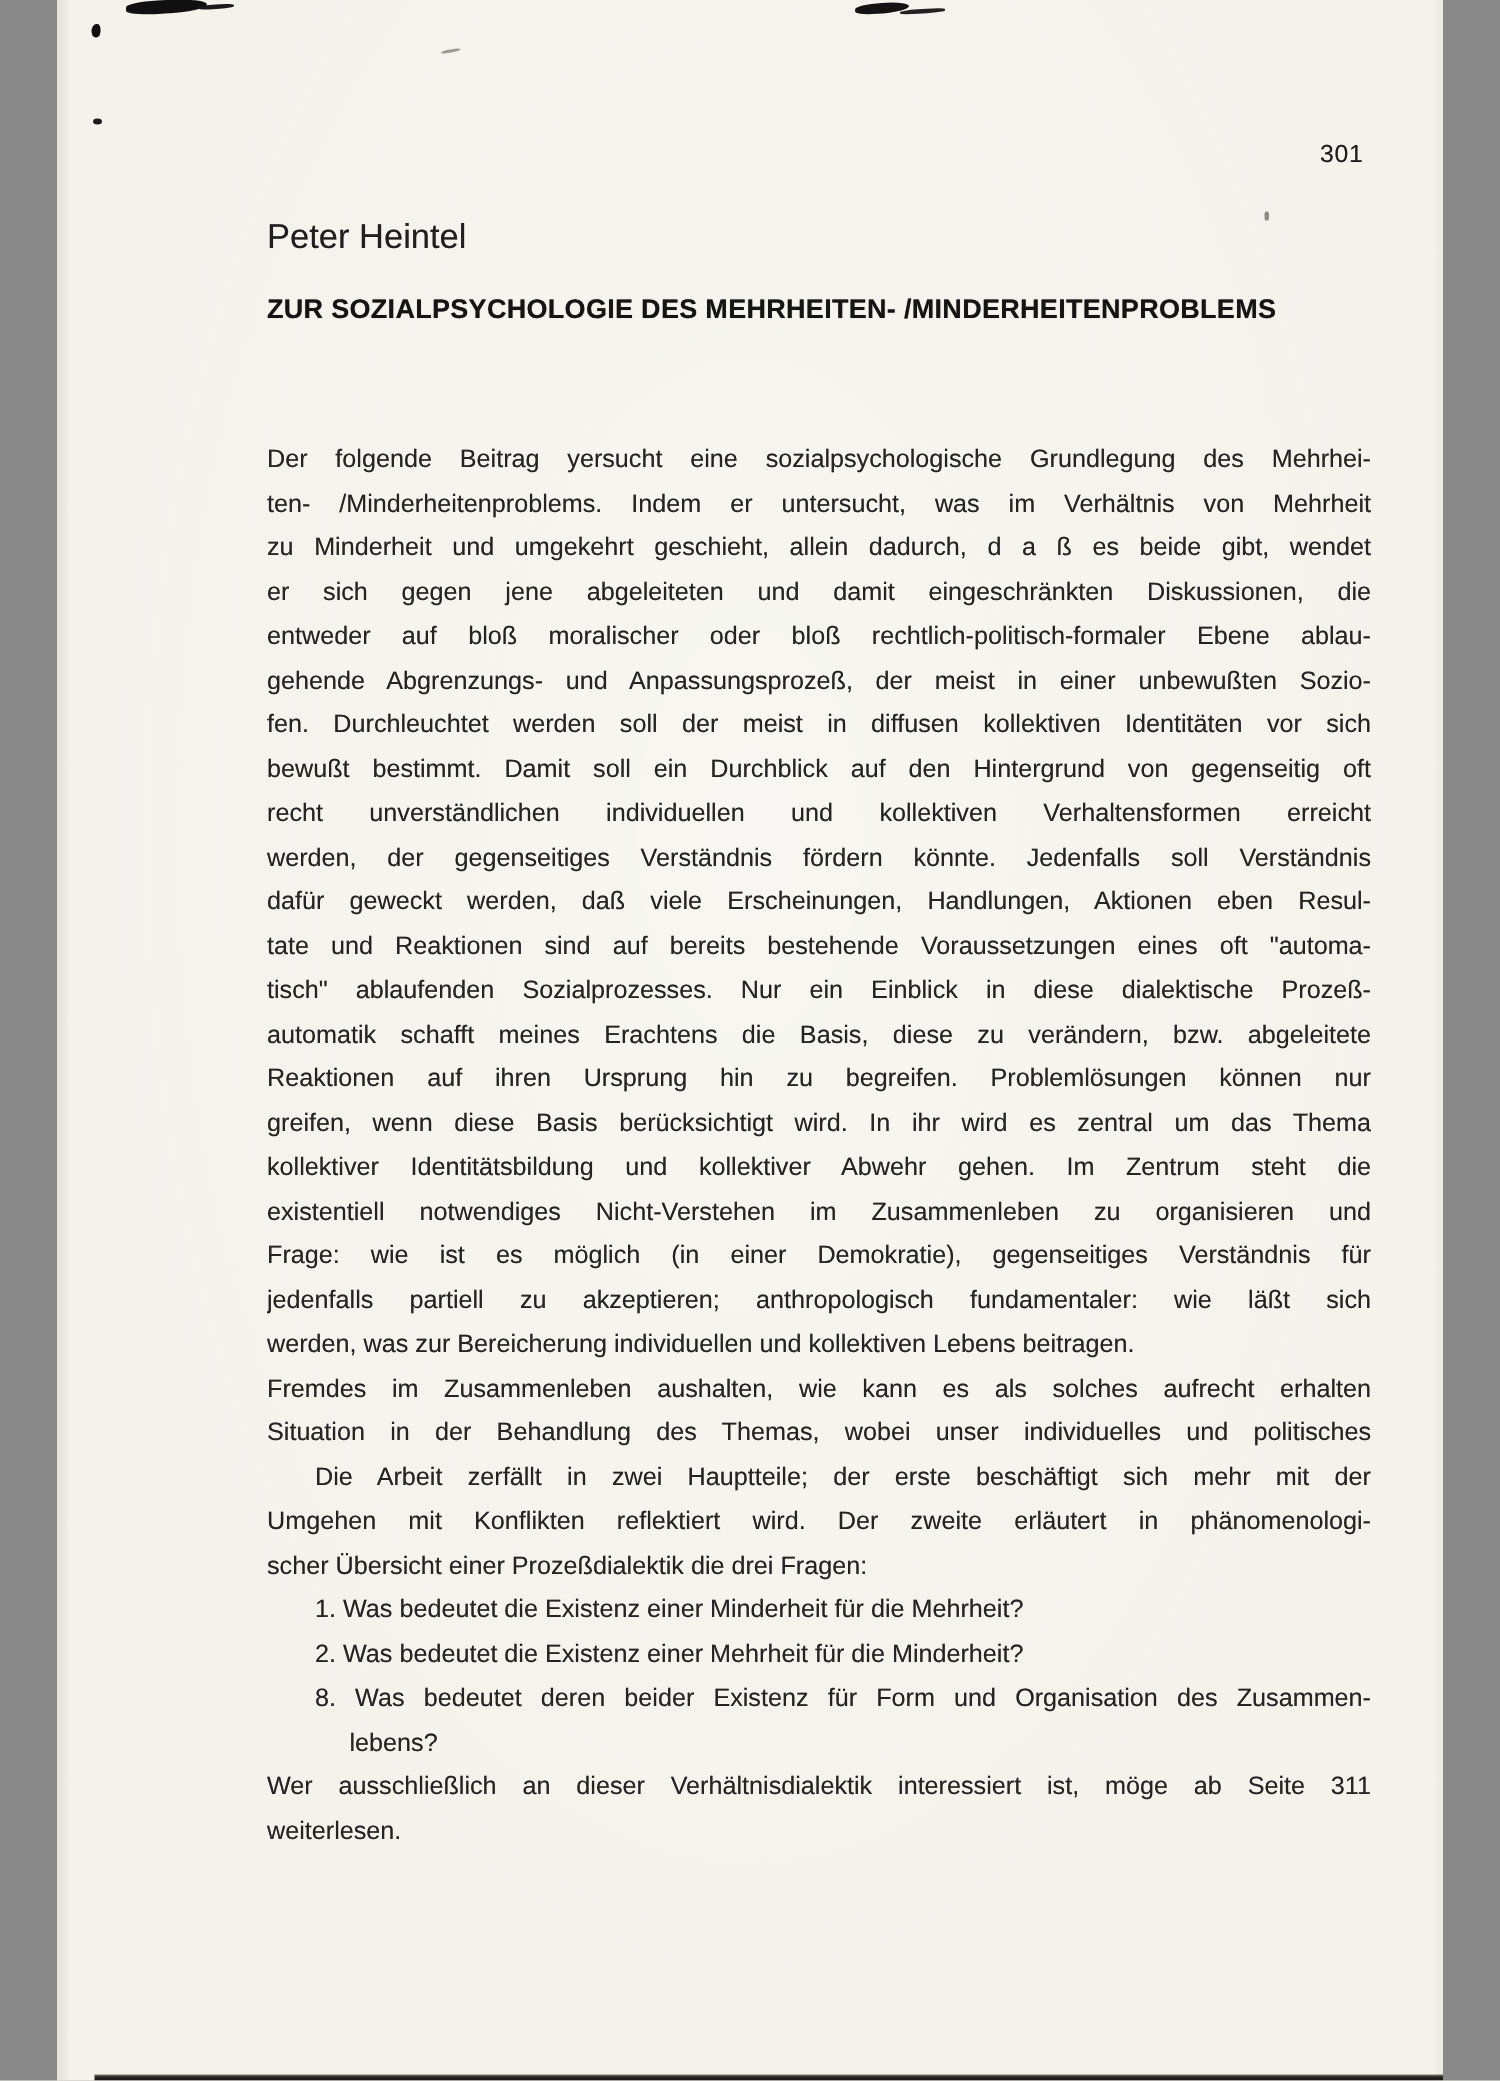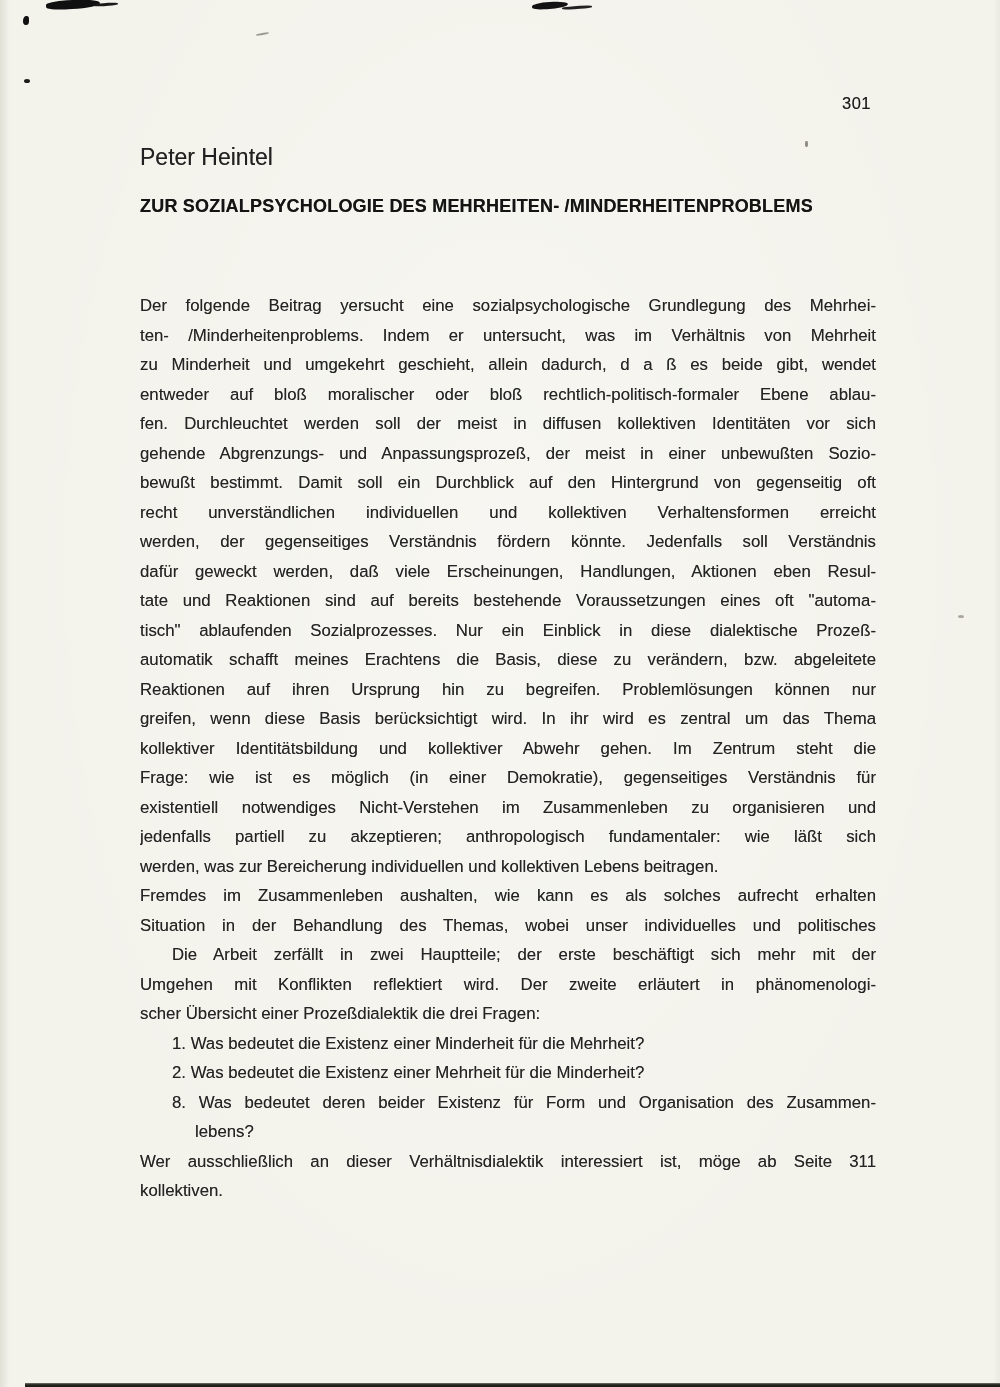--- a/index.html
+++ b/index.html
@@ -1,19 +1,19 @@
 <!DOCTYPE html>
 <html><head>
 <meta charset="utf-8">
 <style>
   html, body { margin: 0; padding: 0; }
   body { background: #888; }
   .page {
     position: relative;
-    width: 1000px;
+    width: 924px;
     height: 1387px;
     margin: 0 auto;
     background: #f3f2eb;
     background-image:
       radial-gradient(ellipse at 50% 40%, rgba(255,255,255,0.35) 0%, rgba(0,0,0,0) 70%),
       linear-gradient(90deg, #dfe0d6 0px, rgba(223,224,214,0) 9px),
       linear-gradient(270deg, rgba(226,226,218,0.55) 0px, rgba(226,226,218,0) 7px);
     overflow: hidden;
     font-family: "Liberation Sans", "DejaVu Sans", sans-serif;
     color: #242424;
@@ -140,43 +140,44 @@
   <div class="bottom-line"></div>
 
   <div class="pagenum">301</div>
   <div class="author">Peter Heintel</div>
   <div class="title">ZUR SOZIALPSYCHOLOGIE DES MEHRHEITEN- /MINDERHEITENPROBLEMS</div>
 
   <div class="bodytext">
     <span class="ln j">Der folgende Beitrag yersucht eine sozialpsychologische Grundlegung des Mehrhei-</span>
     <span class="ln j">ten- /Minderheitenproblems. Indem er untersucht, was im Verhältnis von Mehrheit</span>
     <span class="ln j">zu Minderheit und umgekehrt geschieht, allein dadurch, d a ß es beide gibt, wendet</span>
+    <span class="ln j">er sich gegen jene abgeleiteten und damit eingeschränkten Diskussionen, die</span>
     <span class="ln j">entweder auf bloß moralischer oder bloß rechtlich-politisch-formaler Ebene ablau-</span>
+    <span class="ln j">gehende Abgrenzungs- und Anpassungsprozeß, der meist in einer unbewußten Sozio-</span>
     <span class="ln j">fen. Durchleuchtet werden soll der meist in diffusen kollektiven Identitäten vor sich</span>
-    <span class="ln j">gehende Abgrenzungs- und Anpassungsprozeß, der meist in einer unbewußten Sozio-</span>
     <span class="ln j">bewußt bestimmt. Damit soll ein Durchblick auf den Hintergrund von gegenseitig oft</span>
     <span class="ln j">recht unverständlichen individuellen und kollektiven Verhaltensformen erreicht</span>
     <span class="ln j">werden, der gegenseitiges Verständnis fördern könnte. Jedenfalls soll Verständnis</span>
     <span class="ln j">dafür geweckt werden, daß viele Erscheinungen, Handlungen, Aktionen eben Resul-</span>
     <span class="ln j">tate und Reaktionen sind auf bereits bestehende Voraussetzungen eines oft "automa-</span>
     <span class="ln j">tisch" ablaufenden Sozialprozesses. Nur ein Einblick in diese dialektische Prozeß-</span>
     <span class="ln j">automatik schafft meines Erachtens die Basis, diese zu verändern, bzw. abgeleitete</span>
     <span class="ln j">Reaktionen auf ihren Ursprung hin zu begreifen. Problemlösungen können nur</span>
     <span class="ln j">greifen, wenn diese Basis berücksichtigt wird. In ihr wird es zentral um das Thema</span>
     <span class="ln j">kollektiver Identitätsbildung und kollektiver Abwehr gehen. Im Zentrum steht die</span>
+    <span class="ln j">existentiell notwendiges Nicht-Verstehen im Zusammenleben zu organisieren und</span>
     <span class="ln j">Frage: wie ist es möglich (in einer Demokratie), gegenseitiges Verständnis für</span>
-    <span class="ln j">existentiell notwendiges Nicht-Verstehen im Zusammenleben zu organisieren und</span>
     <span class="ln j">jedenfalls partiell zu akzeptieren; anthropologisch fundamentaler: wie läßt sich</span>
     <span class="ln l">werden, was zur Bereicherung individuellen und kollektiven Lebens beitragen.</span>
     <span class="ln j">Fremdes im Zusammenleben aushalten, wie kann es als solches aufrecht erhalten</span>
     <span class="ln j">Situation in der Behandlung des Themas, wobei unser individuelles und politisches</span>
     <span class="ln j i1">Die Arbeit zerfällt in zwei Hauptteile; der erste beschäftigt sich mehr mit der</span>
     <span class="ln j">Umgehen mit Konflikten reflektiert wird. Der zweite erläutert in phänomenologi-</span>
     <span class="ln l">scher Übersicht einer Prozeßdialektik die drei Fragen:</span>
     <span class="ln l i1">1. Was bedeutet die Existenz einer Minderheit für die Mehrheit?</span>
     <span class="ln l i1">2. Was bedeutet die Existenz einer Mehrheit für die Minderheit?</span>
     <span class="ln j i1">8. Was bedeutet deren beider Existenz für Form und Organisation des Zusammen-</span>
     <span class="ln l i2">lebens?</span>
     <span class="ln j">Wer ausschließlich an dieser Verhältnisdialektik interessiert ist, möge ab Seite 311</span>
-    <span class="ln l">kollektiven.</span>
+    <span class="ln l">weiterlesen.</span>
   </div>
 
 </div>
 
 </body></html>

